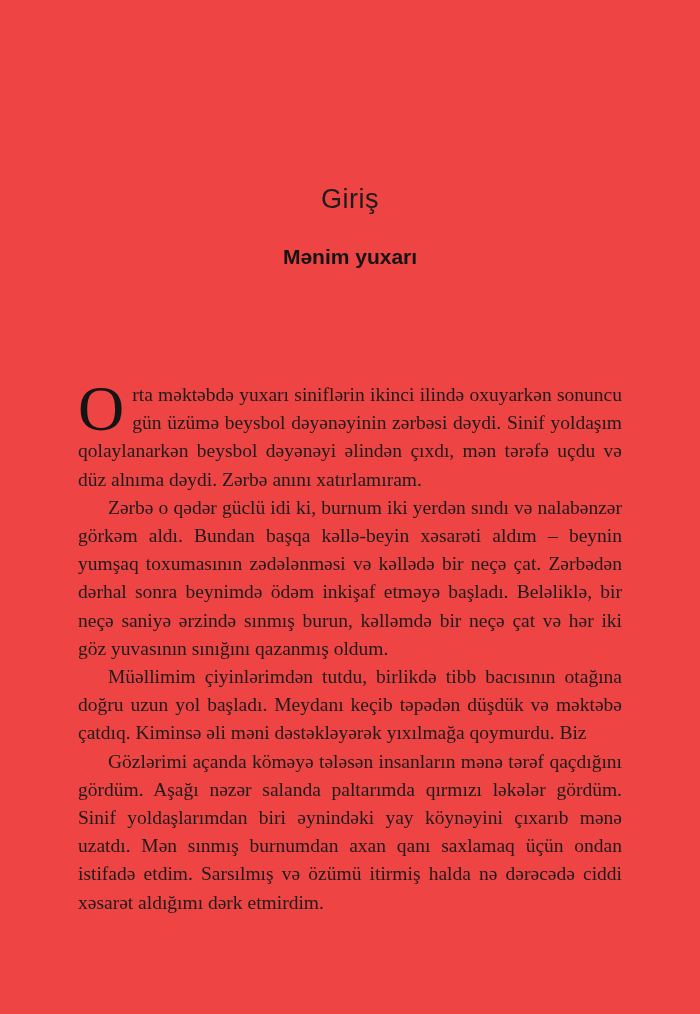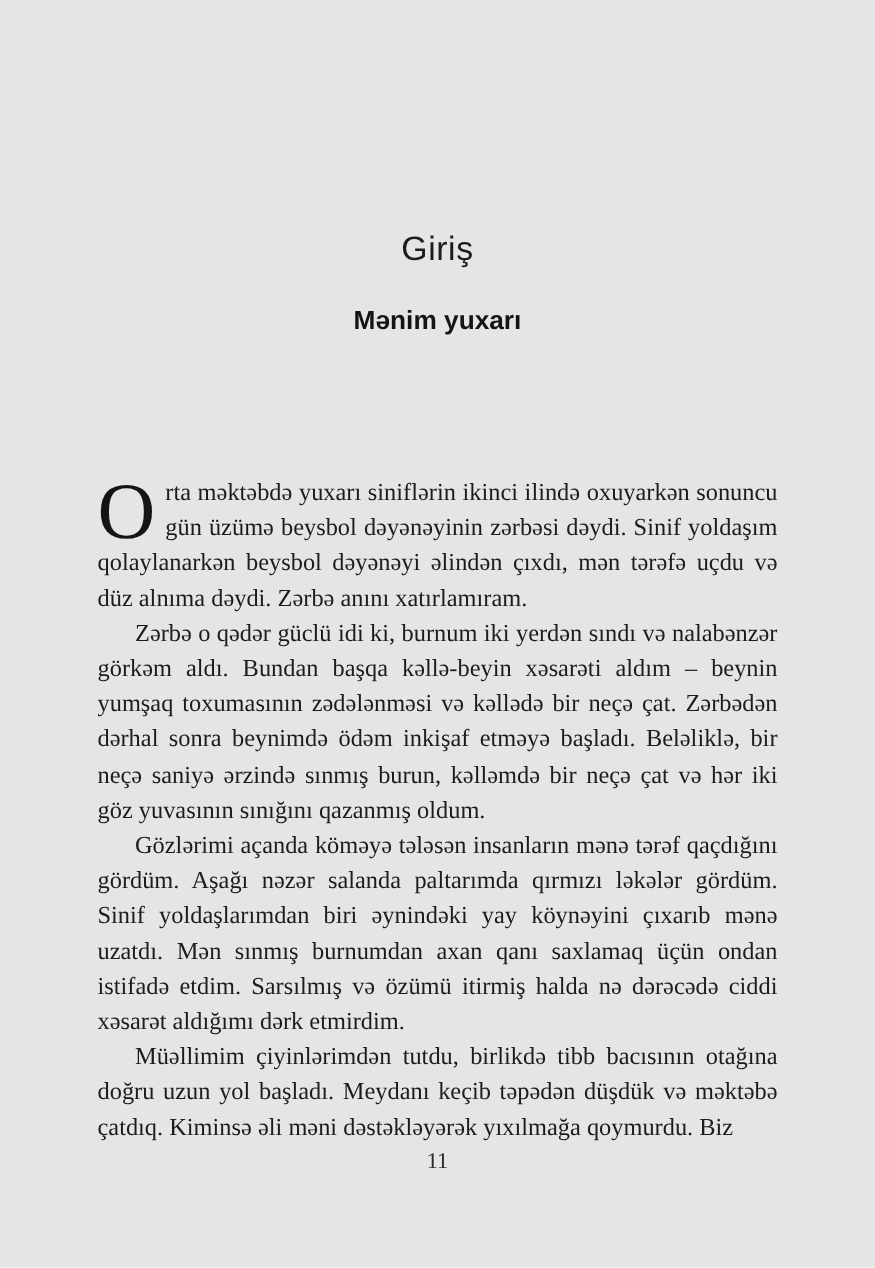--- a/index.html
+++ b/index.html
@@ -4,21 +4,21 @@
 <style>
   html, body {
     margin: 0;
     padding: 0;
     background: #ffffff;
   }
   .page {
     position: relative;
     width: 700px;
     height: 1014px;
-    background: #e5e5e5;
+    background: #ef4444;
     color: #1c1c1c;
     font-family: "Liberation Serif", serif;
     overflow: hidden;
   }
   .chapter-title {
     position: absolute;
     top: 184px;
     left: 0;
     width: 100%;
     margin: 0;
@@ -84,21 +84,20 @@
   <h1 class="chapter-title">Giriş</h1>
 
   <h2 class="section-subtitle">Mənim yuxarı</h2>
 
   <div class="body-text">
 
     <p class="para"><span class="drop-cap">O</span><span>rta məktəbdə yuxarı siniflərin ikinci ilində oxuyarkən sonuncu gün üzümə beysbol dəyənəyinin zərbəsi dəydi. Sinif yoldaşım qolaylanarkən beysbol dəyənəyi əlindən çıxdı, mən tərəfə uçdu və düz alnıma dəydi. Zərbə anını xatırlamıram.</span></p>
 
     <p class="para indent">Zərbə o qədər güclü idi ki, burnum iki yerdən sındı və nalabənzər görkəm aldı. Bundan başqa kəllə-beyin xəsarəti aldım – beynin yumşaq toxumasının zədələnməsi və kəllədə bir neçə çat. Zərbədən dərhal sonra beynimdə ödəm inkişaf etməyə başladı. Beləliklə, bir neçə saniyə ərzində sınmış burun, kəlləmdə bir neçə çat və hər iki göz yuvasının sınığını qazanmış oldum.</p>
 
+    <p class="para indent">Müəllimim çiyinlərimdən tutdu, birlikdə tibb bacısının otağına doğru uzun yol başladı. Meydanı keçib təpədən düşdük və məktəbə çatdıq. Kiminsə əli məni dəstəkləyərək yıxılmağa qoymurdu. Biz</p>
+
     <p class="para indent">Gözlərimi açanda köməyə tələsən insanların mənə tərəf qaçdığını gördüm. Aşağı nəzər salanda paltarımda qırmızı ləkələr gördüm. Sinif yoldaşlarımdan biri əynindəki yay köynəyini çıxarıb mənə uzatdı. Mən sınmış burnumdan axan qanı saxlamaq üçün ondan istifadə etdim. Sarsılmış və özümü itirmiş halda nə dərəcədə ciddi xəsarət aldığımı dərk etmirdim.</p>
-
-    <p class="para indent">Müəllimim çiyinlərimdən tutdu, birlikdə tibb bacısının otağına doğru uzun yol başladı. Meydanı keçib təpədən düşdük və məktəbə çatdıq. Kiminsə əli məni dəstəkləyərək yıxılmağa qoymurdu. Biz</p>
 
   </div>
 
-  <div class="page-number">11</div>
 
 </div>
 
 </body></html>

